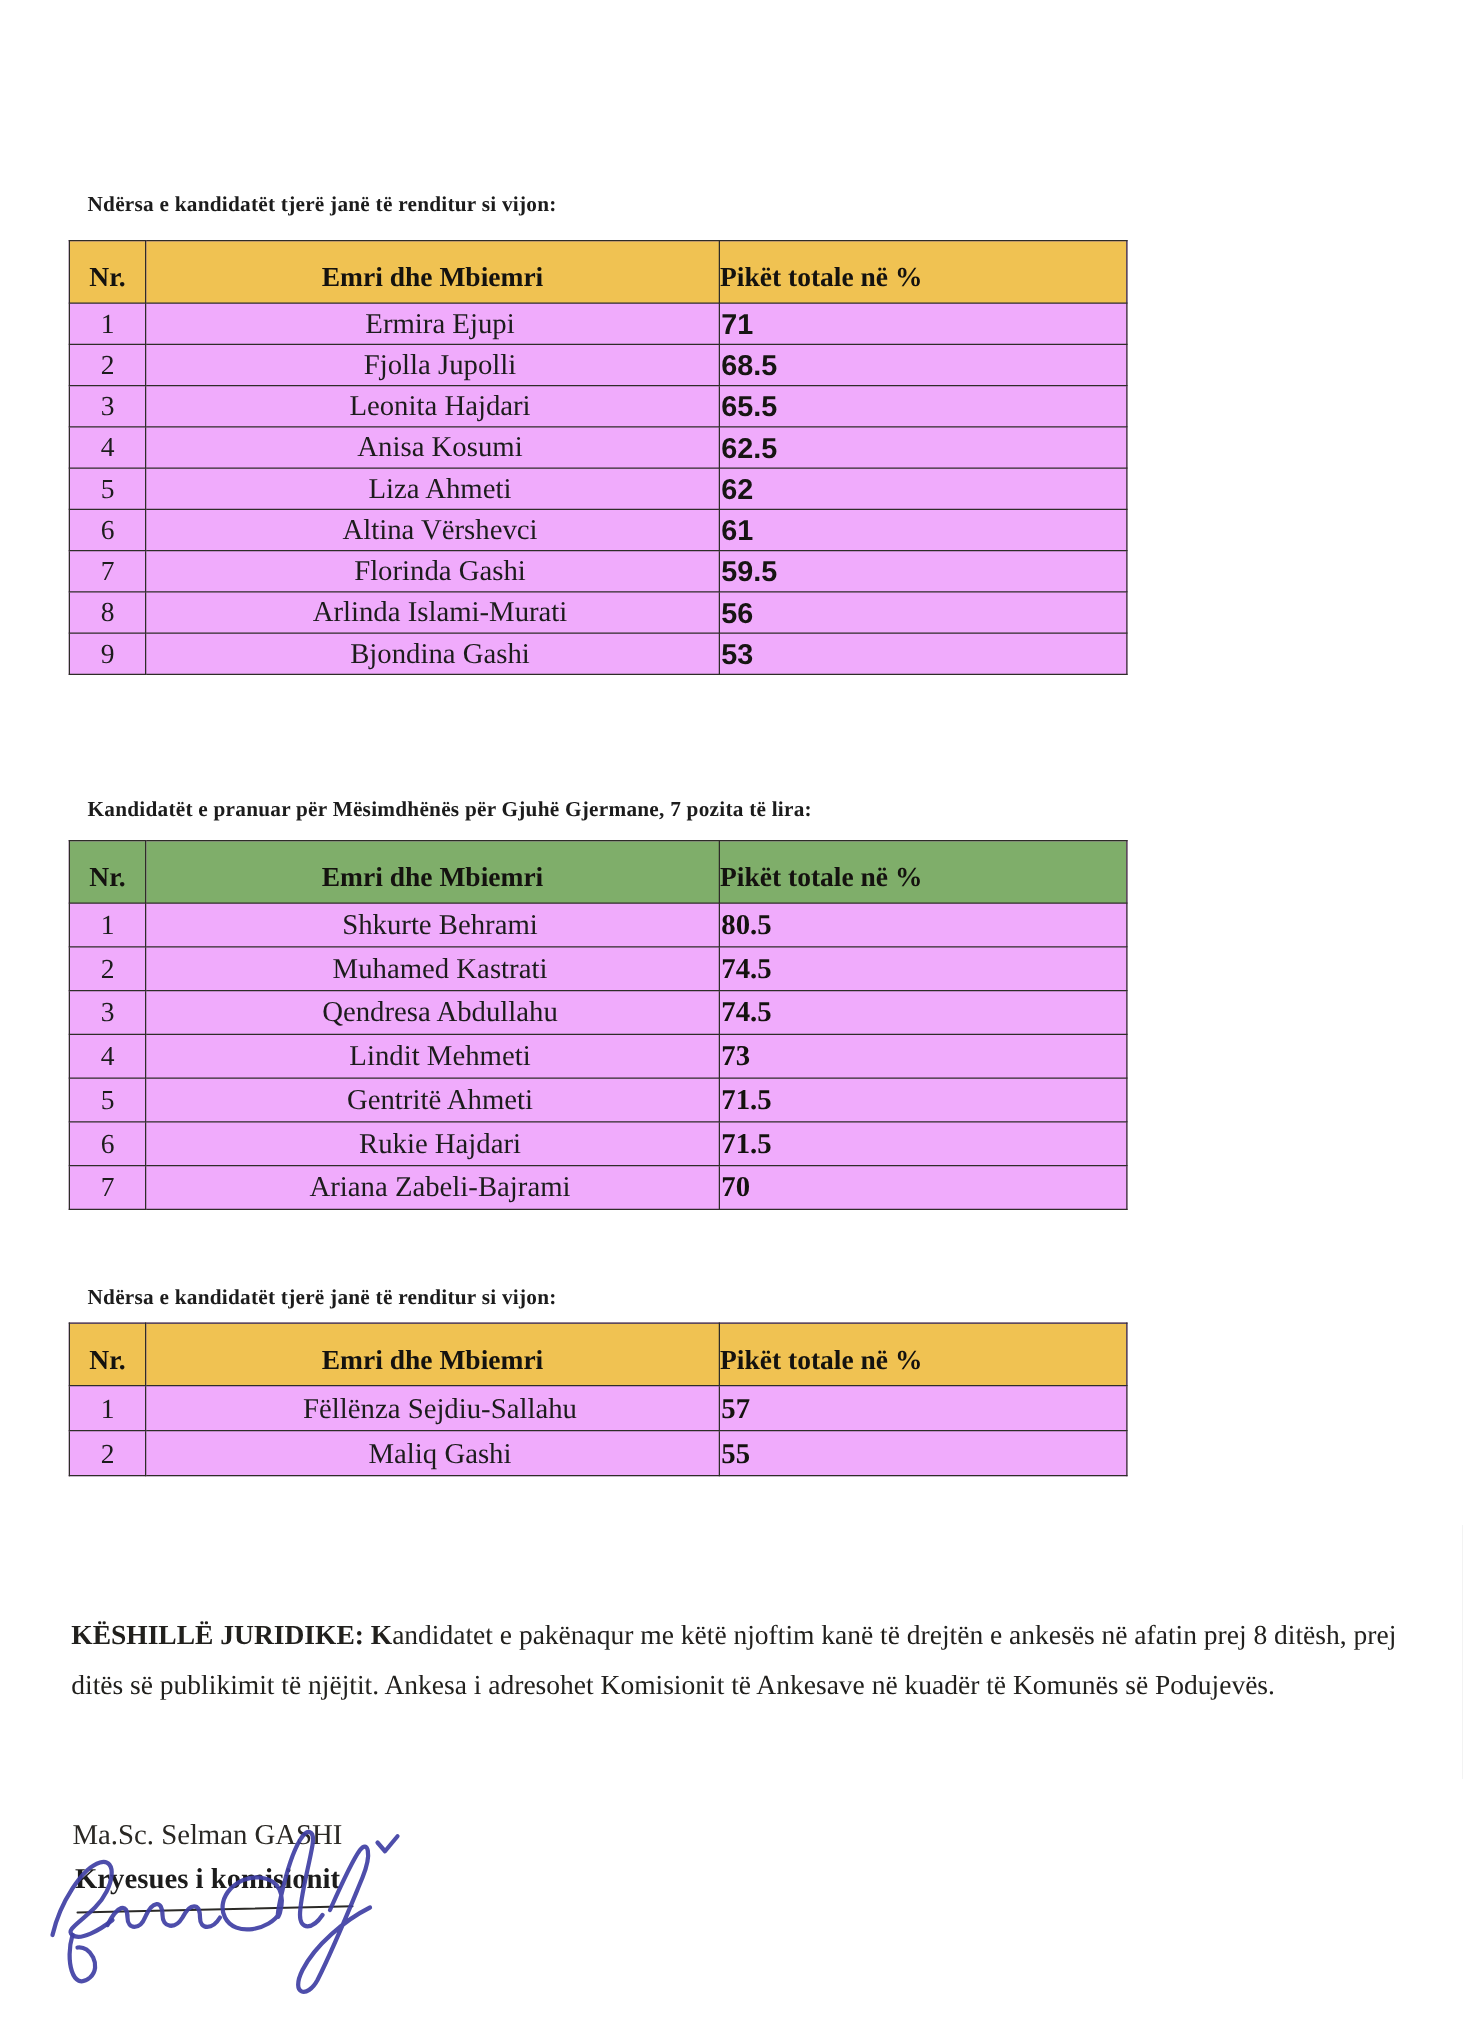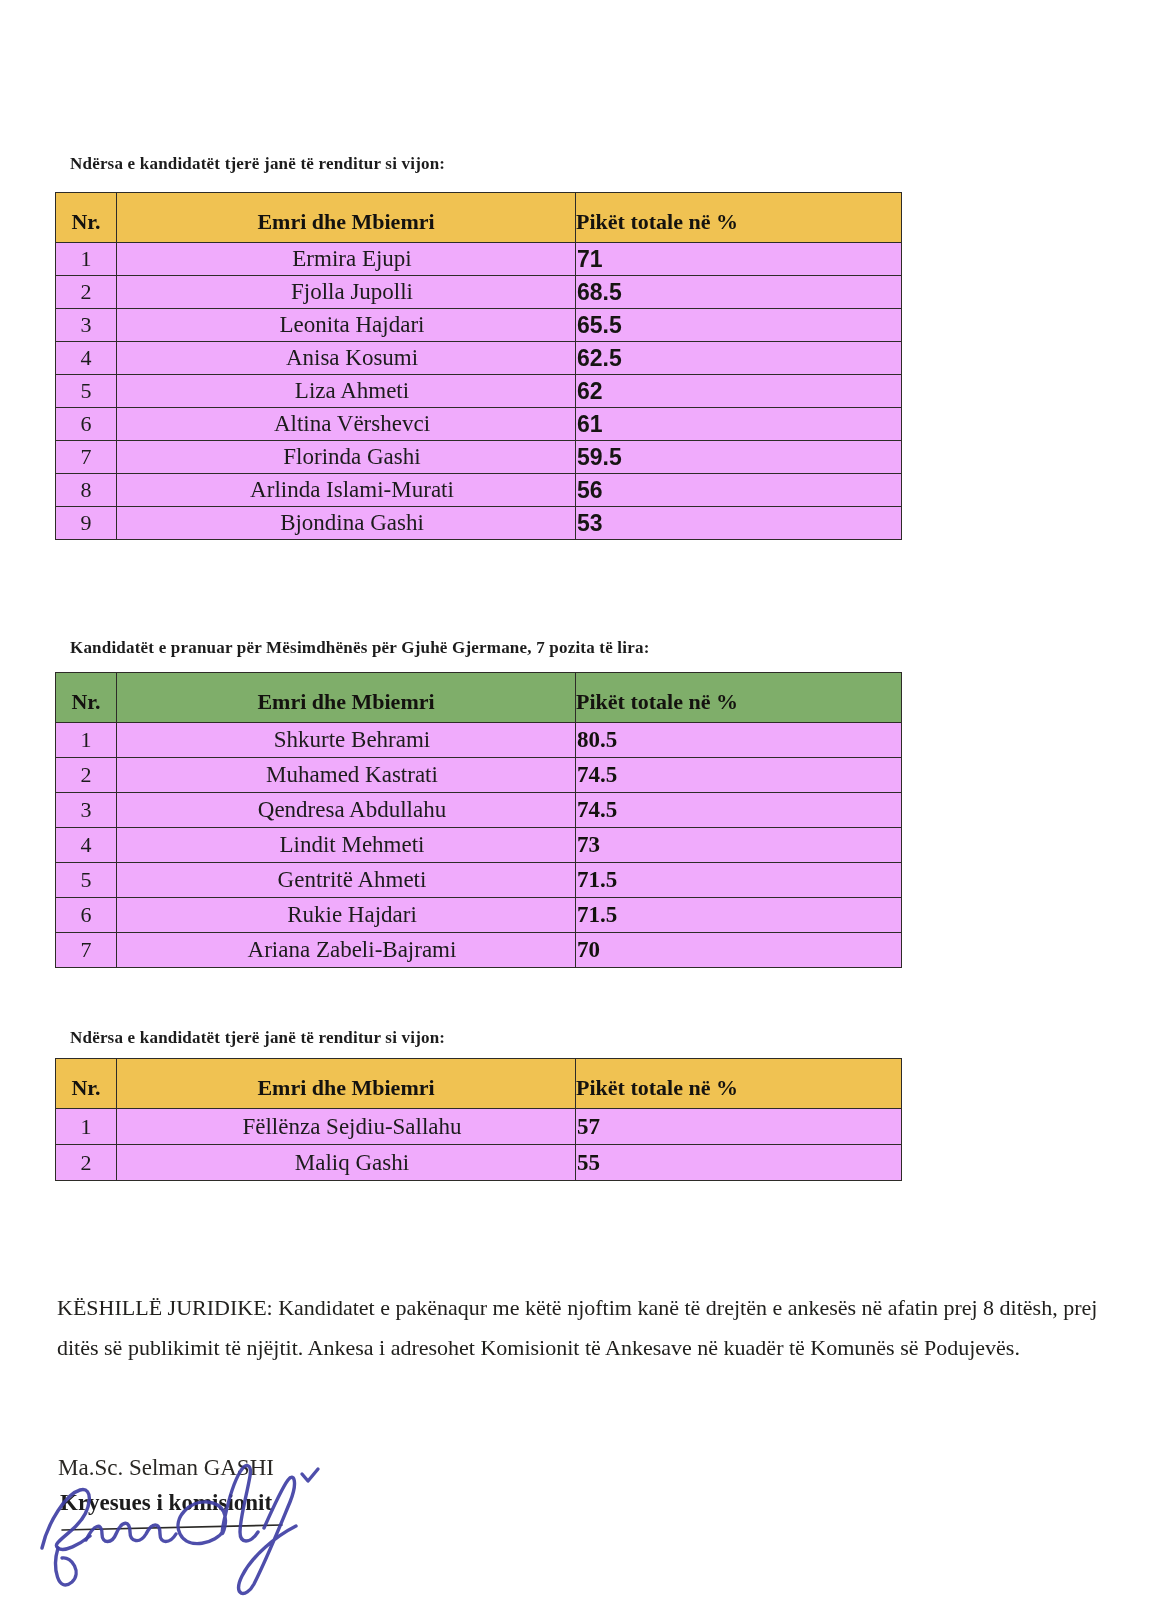--- a/index.html
+++ b/index.html
@@ -40,21 +40,21 @@
   .t2 td{height:32px;}
   .t3 td{height:33px;}
   td.col-nr{font-size:22px;}
   .score-sans{font-family:"Liberation Sans","DejaVu Sans",sans-serif;font-weight:700;font-size:21px;color:#171513;}
   .score-serif{font-weight:700;font-size:22px;color:#14120f;}
 
   .legal{
     position:absolute;left:57px;top:1288px;width:1066px;margin:0;
     font-size:22px;line-height:40px;color:#21201d;
   }
-  .bold{font-weight:400;}
+  .bold{font-weight:700;}
 
   .sig-role{position:absolute;left:60px;top:1490px;margin:0;font-size:23px;font-weight:700;white-space:nowrap;}
   .sig-name{position:absolute;left:58px;top:1455px;margin:0;font-size:23px;white-space:nowrap;color:#2a2824;}
   .sig-svg{position:absolute;left:28px;top:1452px;width:310px;height:160px;pointer-events:none;}
   .pen{fill:none;stroke:var(--pen,#3f3fa4);stroke-width:3.4;stroke-linecap:round;stroke-linejoin:round;opacity:.92;}
   .ink-line{fill:none;stroke:#2b2a27;stroke-width:1.6;stroke-linecap:round;}
 </style>
 </head>
 <body>
 

